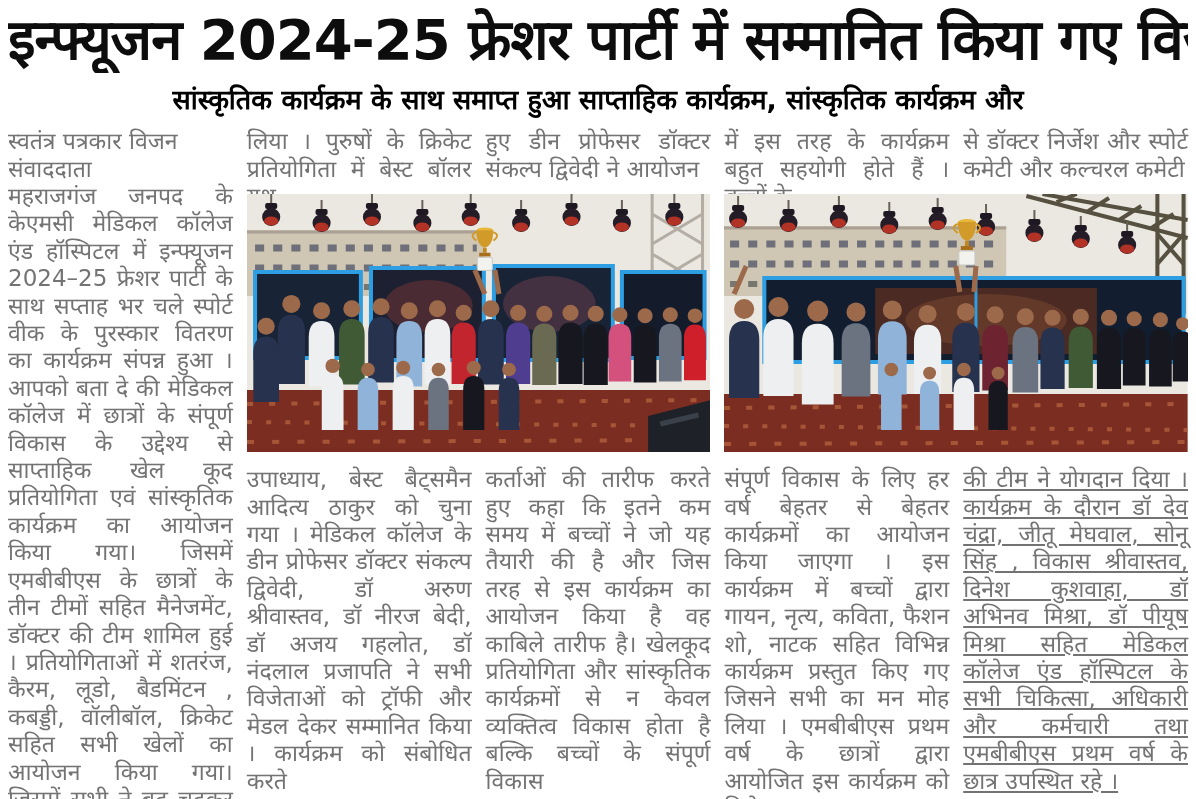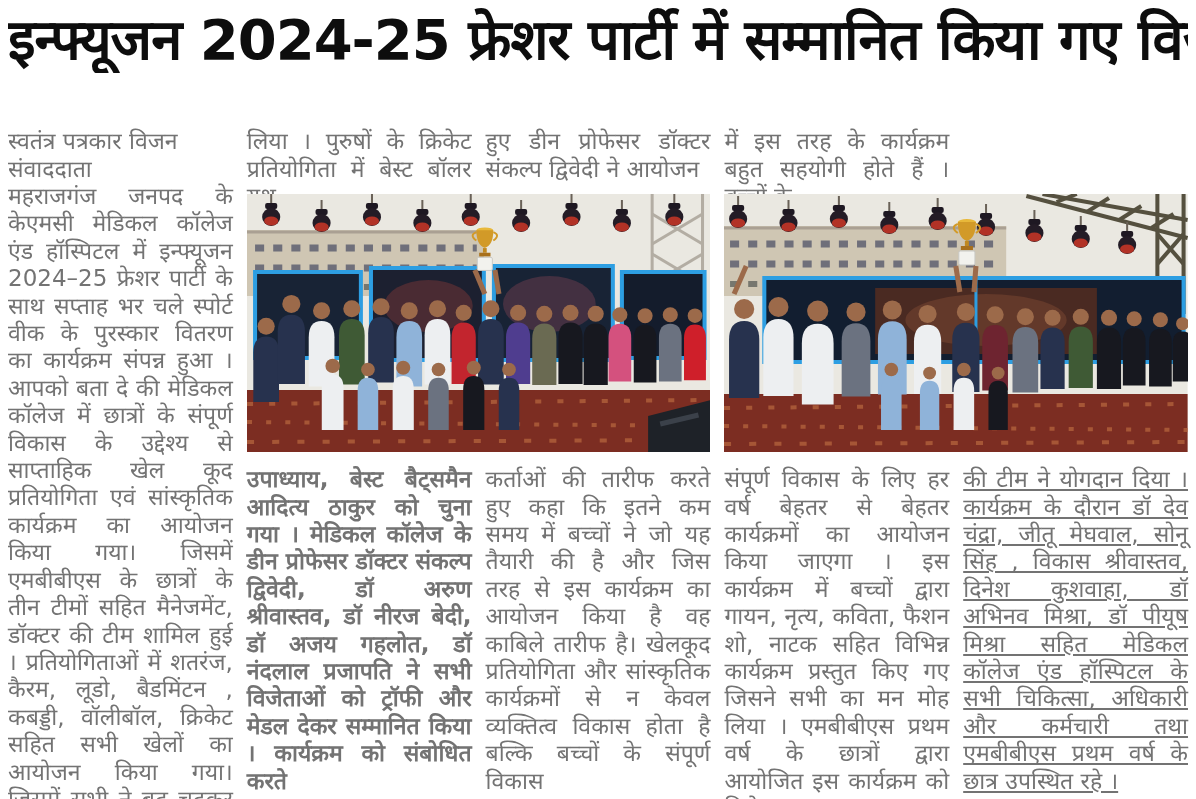--- a/index.html
+++ b/index.html
@@ -46,21 +46,21 @@
     line-height:27.4px;
     text-align:justify;
     color:#737373;
   }
   .bodytext p{margin:0;}
   .col1{grid-column:1;grid-row:1 / span 3;}
   .t2{grid-column:2;grid-row:1;}
   .t3{grid-column:3;grid-row:1;}
   .t4{grid-column:4;grid-row:1;}
   .t5{grid-column:5;grid-row:1;}
-  .b2{grid-column:2;grid-row:3;padding-top:8px;font-weight:bold;}
+  .b2{grid-column:2;grid-row:3;padding-top:8px;}
   .b3{grid-column:3;grid-row:3;padding-top:8px;}
   .b4{grid-column:4;grid-row:3;padding-top:8px;}
   .b5{grid-column:5;grid-row:3;padding-top:8px;text-decoration:underline;}
   .byline{white-space:normal;text-align:left;}
   figure.photo{
     margin:0;
     grid-row:2;
     align-self:stretch;
     padding:2px 0 6px 0;
   }
@@ -98,37 +98,40 @@
       <rect x="9" y="28" width="12" height="4" fill="#a8701c"></rect>
       <rect x="7" y="33" width="16" height="14" rx="1.5" fill="#f2f2ee" stroke="#c8c8c4"></rect>
     </symbol>
   </defs>
 </svg>
 
 <div class="paper">
 
   <h1 class="headline">इन्फ्यूजन 2024-25 फ्रेशर पार्टी में सम्मानित किया गए विजेता</h1>
 
-  <h2 class="subheadline"><br></h2>
+  <h2 class="subheadline"><span>सांस्कृतिक कार्यक्रम के साथ समाप्त हुआ साप्ताहिक कार्यक्रम, सांस्कृतिक कार्यक्रम और</span><br></h2>
 
   <div class="grid">
 
     <div class="bodytext col1">
       <div class="byline"><span>स्वतंत्र पत्रकार विजन</span><br><span>संवाददाता</span></div>
       <p>महराजगंज जनपद के केएमसी मेडिकल कॉलेज एंड हॉस्पिटल में इन्फ्यूजन 2024–25 फ्रेशर पार्टी के साथ सप्ताह भर चले स्पोर्ट वीक के पुरस्कार वितरण का कार्यक्रम संपन्न हुआ । आपको बता दे की मेडिकल कॉलेज में छात्रों के संपूर्ण विकास के उद्देश्य से साप्ताहिक खेल कूद प्रतियोगिता एवं सांस्कृतिक कार्यक्रम का आयोजन किया गया। जिसमें एमबीबीएस के छात्रों के तीन टीमों सहित मैनेजमेंट, डॉक्टर की टीम शामिल हुई । प्रतियोगिताओं में शतरंज, कैरम, लूडो, बैडमिंटन , कबड्डी, वॉलीबॉल, क्रिकेट सहित सभी खेलों का आयोजन किया गया। जिसमें सभी ने बढ़ चढ़कर हिस्सा</p>
     </div>
 
     <div class="bodytext t2">
         <p>लिया । पुरुषों के क्रिकेट प्रतियोगिता में बेस्ट बॉलर यश</p>
       </div>
     <div class="bodytext t3">
         <p>हुए डीन प्रोफेसर डॉक्टर संकल्प द्विवेदी ने आयोजन</p>
       </div>
     <div class="bodytext t4">
         <p>में इस तरह के कार्यक्रम बहुत सहयोगी होते हैं । बच्चों के</p>
+      </div>
+    <div class="bodytext t5">
+        <p>से डॉक्टर निर्जेश और स्पोर्ट कमेटी और कल्चरल कमेटी</p>
       </div>
 
     <figure class="photo photoA" aria-label="छात्रों का समूह स्वर्ण ट्रॉफी के साथ — मंच ट्रस और लाइटों के नीचे, नीली एलईडी स्क्रीन और कॉलेज भवन के सामने, लाल कालीन पर">
       <svg viewBox="0 0 460 258" preserveAspectRatio="none">
         <rect x="0" y="0" width="460" height="258" fill="#eae8e1"></rect>
 
         <rect x="0" y="36" width="235" height="66" fill="#cfc6b3"></rect>
         <line x1="0" y1="38" x2="235" y2="38" stroke="#aaa093" stroke-width="3"></line>
         <line x1="8" y1="54" x2="228" y2="54" stroke="#6f6f7a" stroke-width="7" stroke-dasharray="9 9"></line>
         <line x1="8" y1="74" x2="228" y2="74" stroke="#6f6f7a" stroke-width="7" stroke-dasharray="9 9"></line>

